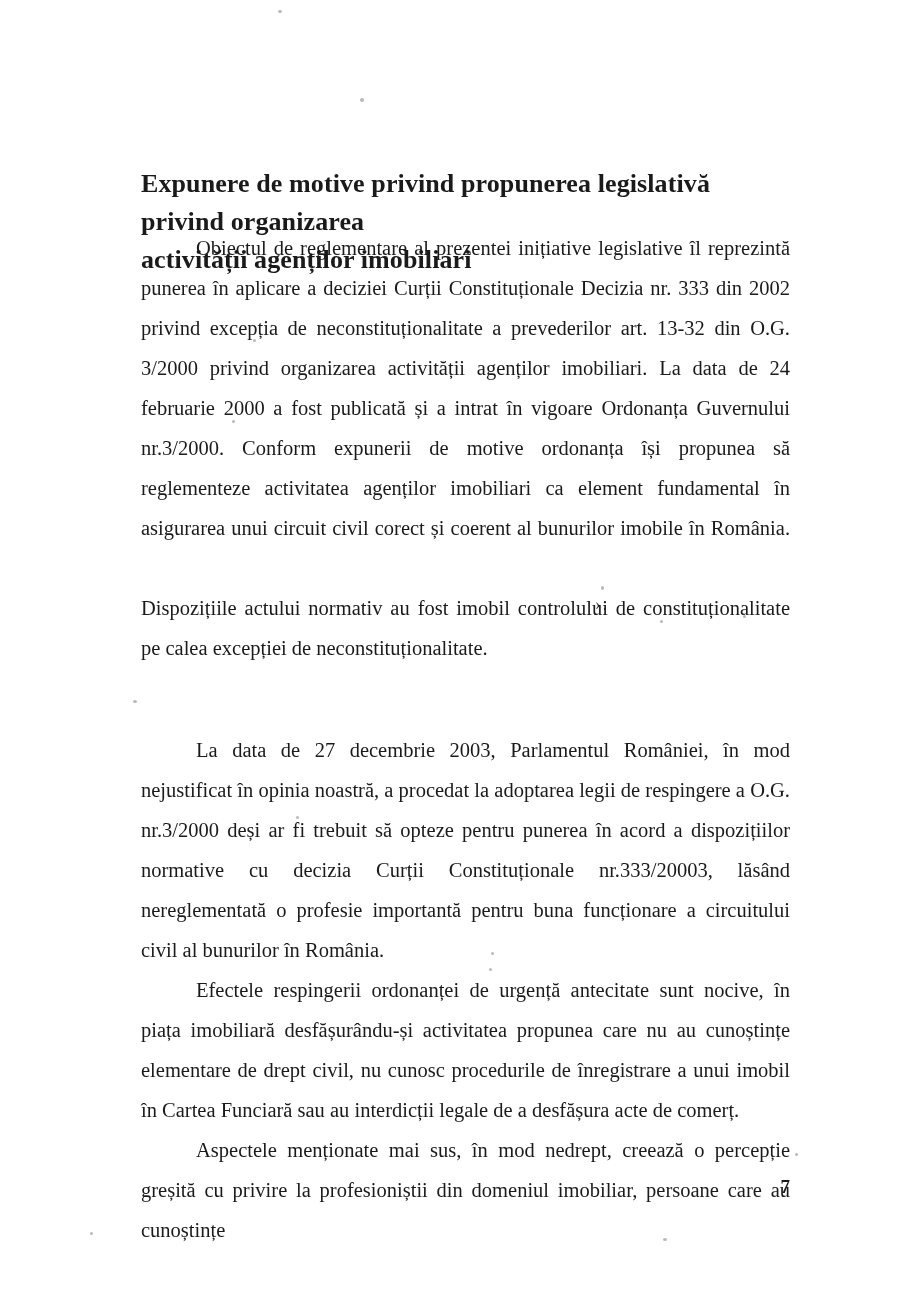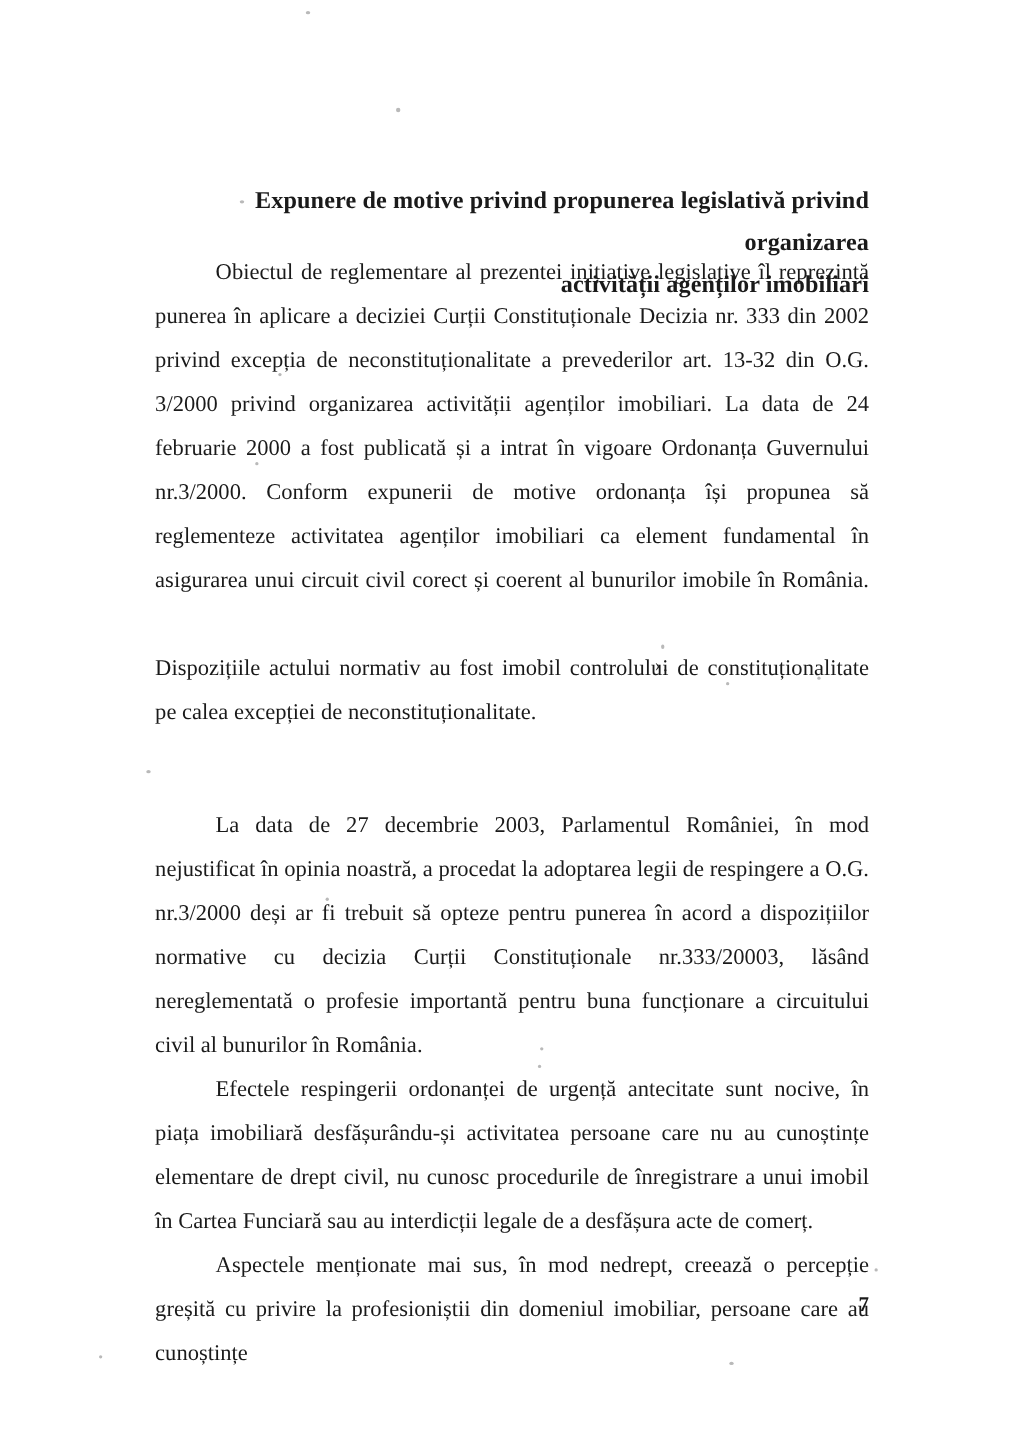--- a/index.html
+++ b/index.html
@@ -38,23 +38,23 @@
     pointer-events: none;
     user-select: none;
   }
 
   
   .doc-title {
     position: absolute;
     left: 141px;
     top: 148px;
     width: 649px;
-    text-align: right;
+    text-align: left;
     font-weight: bold;
-    font-size: 22px;
+    font-size: 26px;
     line-height: 38px;
     letter-spacing: 0.1px;
   }
   .doc-title .tline {
     display: block;
   }
 
   
   .body-text {
     position: absolute;
@@ -122,21 +122,21 @@
 
     <p class="para indent force-justify">Obiectul de reglementare al prezentei inițiative legislative îl reprezintă punerea în aplicare a deciziei Curții Constituționale Decizia nr. 333 din 2002 privind excepția de neconstituționalitate a prevederilor art. 13-32 din O.G. 3/2000 privind organizarea activității agenților imobiliari. La data de 24 februarie 2000 a fost publicată și a intrat în vigoare Ordonanța Guvernului nr.3/2000. Conform expunerii de motive ordonanța își propunea să reglementeze activitatea agenților imobiliari ca element fundamental în asigurarea unui circuit civil corect și coerent al bunurilor imobile în România.</p>
 
     <p class="para noindent">Dispozițiile actului normativ au fost imobil controlului de constituționalitate pe calea excepției de neconstituționalitate.</p>
 
     <div class="gap-block"></div>
 
 
     <p class="para indent">La data de 27 decembrie 2003, Parlamentul României, în mod nejustificat în opinia noastră, a procedat la adoptarea legii de respingere a O.G. nr.3/2000 deși ar fi trebuit să opteze pentru punerea în acord a dispozițiilor normative cu decizia Curții Constituționale nr.333/20003, lăsând nereglementată o profesie importantă pentru buna funcționare a circuitului civil al bunurilor în România.</p>
 
-    <p class="para indent">Efectele respingerii ordonanței de urgență antecitate sunt nocive, în piața imobiliară desfășurându-și activitatea persoane care nu au cunoștințe elementare de drept civil, nu cunosc procedurile de înregistrare a unui imobil în Cartea Funciară sau au interdicții legale de a desfășura acte de comerț.</p>
+    <p class="para indent">Efectele respingerii ordonanței de urgență antecitate sunt nocive, în piața imobiliară desfășurându-și activitatea propunea care nu au cunoștințe elementare de drept civil, nu cunosc procedurile de înregistrare a unui imobil în Cartea Funciară sau au interdicții legale de a desfășura acte de comerț.</p>
 
     <p class="para indent force-justify">Aspectele menționate mai sus, în mod nedrept, creează o percepție greșită cu privire la profesioniștii din domeniul imobiliar, persoane care au cunoștințe</p>
 
   </div>
 
   <div class="page-number">7</div>
 
 </div>
 
 </body></html>

